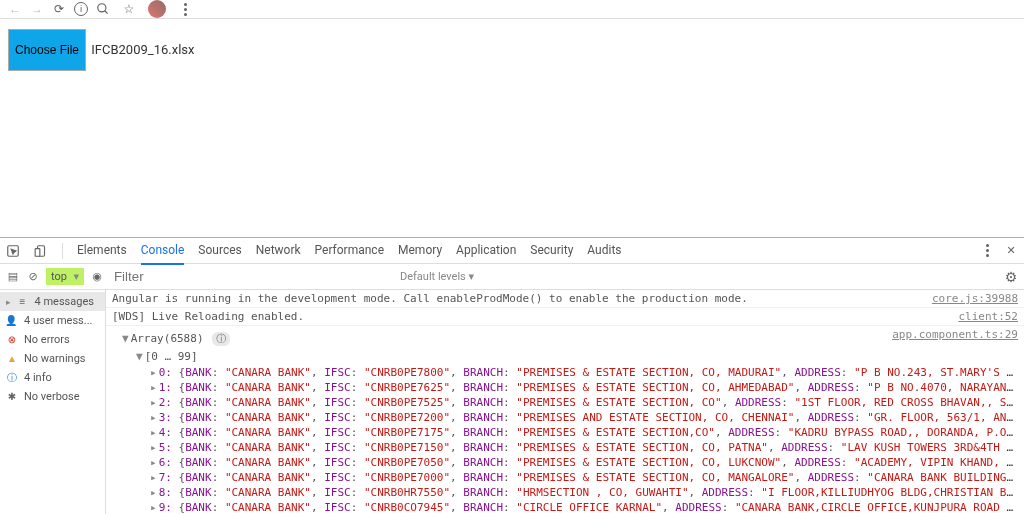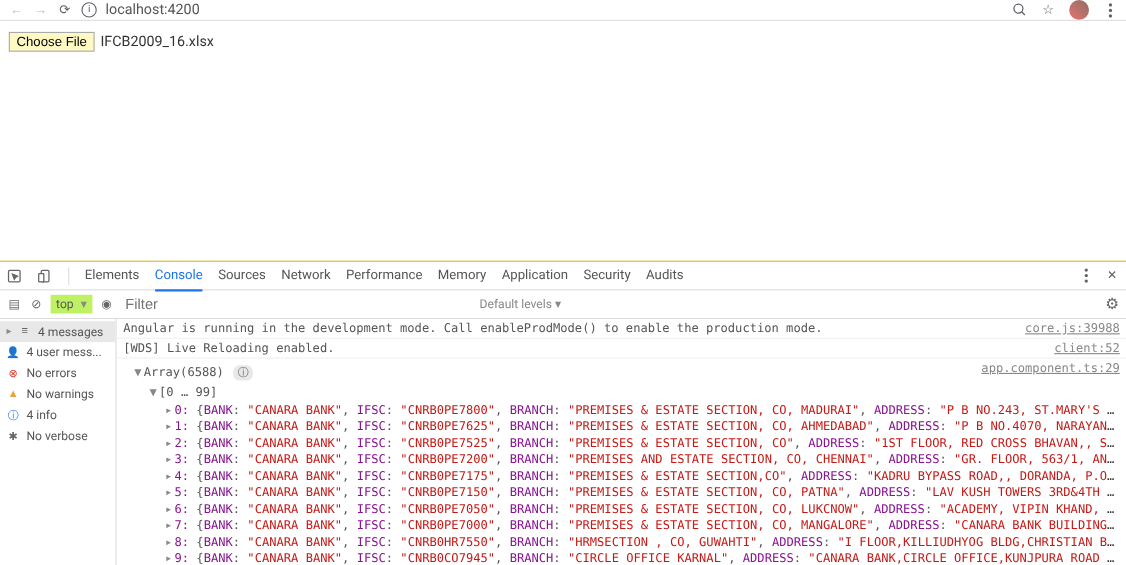--- a/index.html
+++ b/index.html
@@ -5,21 +5,21 @@
 *{box-sizing:border-box;margin:0;padding:0}
 body{font-family:-apple-system,BlinkMacSystemFont,"Segoe UI",Roboto,Arial,sans-serif;font-size:12px;color:#333;background:#fff;width:1024px;height:514px;overflow:hidden;display:flex;flex-direction:column}
 .browser-bar{height:28px;display:flex;align-items:center;padding:0 8px;border-bottom:1px solid #ddd;gap:8px}
 .nav-icon{width:14px;height:14px;color:#5f6368;display:flex;align-items:center;justify-content:center;cursor:pointer}
 .nav-icon.disabled{color:#bdbdbd}
 .info-circle{width:14px;height:14px;border:1px solid #5f6368;border-radius:50%;display:flex;align-items:center;justify-content:center;font-size:9px;color:#5f6368}
 .url{color:#555;font-size:13px;flex:1}
 .right-icons{display:flex;gap:12px;align-items:center}
 .avatar{width:18px;height:18px;border-radius:50%;background:linear-gradient(45deg,#e57373,#8e6e63)}
 .page-content{padding:10px 8px;flex:0 0 218px;font-size:13px}
-.choose-btn{font-size:12px;padding:1px 6px;border:1px solid #aaa;background:#fef9c3;font-family:Arial}
+.choose-btn{font-size:12px;padding:13px 6px;border:1px solid #aaa;background:#0ea5e9;font-family:Arial}
 .file-label{margin-left:2px}
 .devtools{flex:1;display:flex;flex-direction:column;border-top:1px solid #eab308;font-size:11px}
 .dt-tabs{height:26px;display:flex;align-items:center;padding:0 6px;border-bottom:1px solid #ddd;gap:14px}
 .dt-icon{width:14px;height:14px;display:flex;align-items:center;justify-content:center;color:#666}
 .dt-tab{color:#555;padding:6px 0;font-size:12px}
 .dt-tab.active{color:#1a73e8;border-bottom:2px solid #1a73e8}
 .dt-right{margin-left:auto;display:flex;gap:10px;align-items:center}
 .dt-toolbar{height:26px;display:flex;align-items:center;padding:0 6px;border-bottom:1px solid #ddd;gap:6px}
 .dt-select{background:#bef264;border:1px solid transparent;padding:1px 16px 1px 4px;color:#555;position:relative}
 .dt-select::after{content:"▾";position:absolute;right:4px;color:#888}
@@ -52,21 +52,20 @@
 .sb-item.sel{background:#e8e8e8}
 </style>
 </head>
 <body>
 
 <div class="browser-bar">
   <div class="nav-icon disabled">←</div>
   <div class="nav-icon disabled">→</div>
   <div class="nav-icon">⟳</div>
   <div class="info-circle">i</div>
-  <div class="url">localhost:4200</div>
   <div class="right-icons">
     <div class="nav-icon">
         <svg width="14" height="14" viewBox="0 0 24 24" fill="none" stroke="#5f6368" stroke-width="2">
           <circle cx="10" cy="10" r="7"></circle>
           <line x1="20" y1="20" x2="15" y2="15"></line>
         </svg>
       </div>
     <div class="nav-icon">☆</div>
     <div class="avatar"></div>
     <div class="nav-icon">
@@ -121,21 +120,21 @@
       <div class="dt-icon">✕</div>
     </div>
   </div>
 
   <div class="dt-toolbar">
     <div class="dt-icon">▤</div>
     <div class="dt-icon">⊘</div>
     <div class="dt-select">top</div>
     <div class="dt-icon">◉</div>
     <input class="filter-input" placeholder="Filter" style="">
-    <div style="margin-left:120px;color:#888">Default levels ▾</div>
+    <div style="margin-left:84px;color:#888">Default levels ▾</div>
     <div class="dt-icon" style="margin-left:auto;font-size:14px">⚙</div>
   </div>
 
   <div class="dt-body">
     <div class="sidebar" id="sidebar-container">
         <div class="sb-item sel">
           <span style="color:#888;font-size:9px">▸</span>
           <span class="ico ci-msg">≡</span>
           <span>4 messages</span>
         </div>

